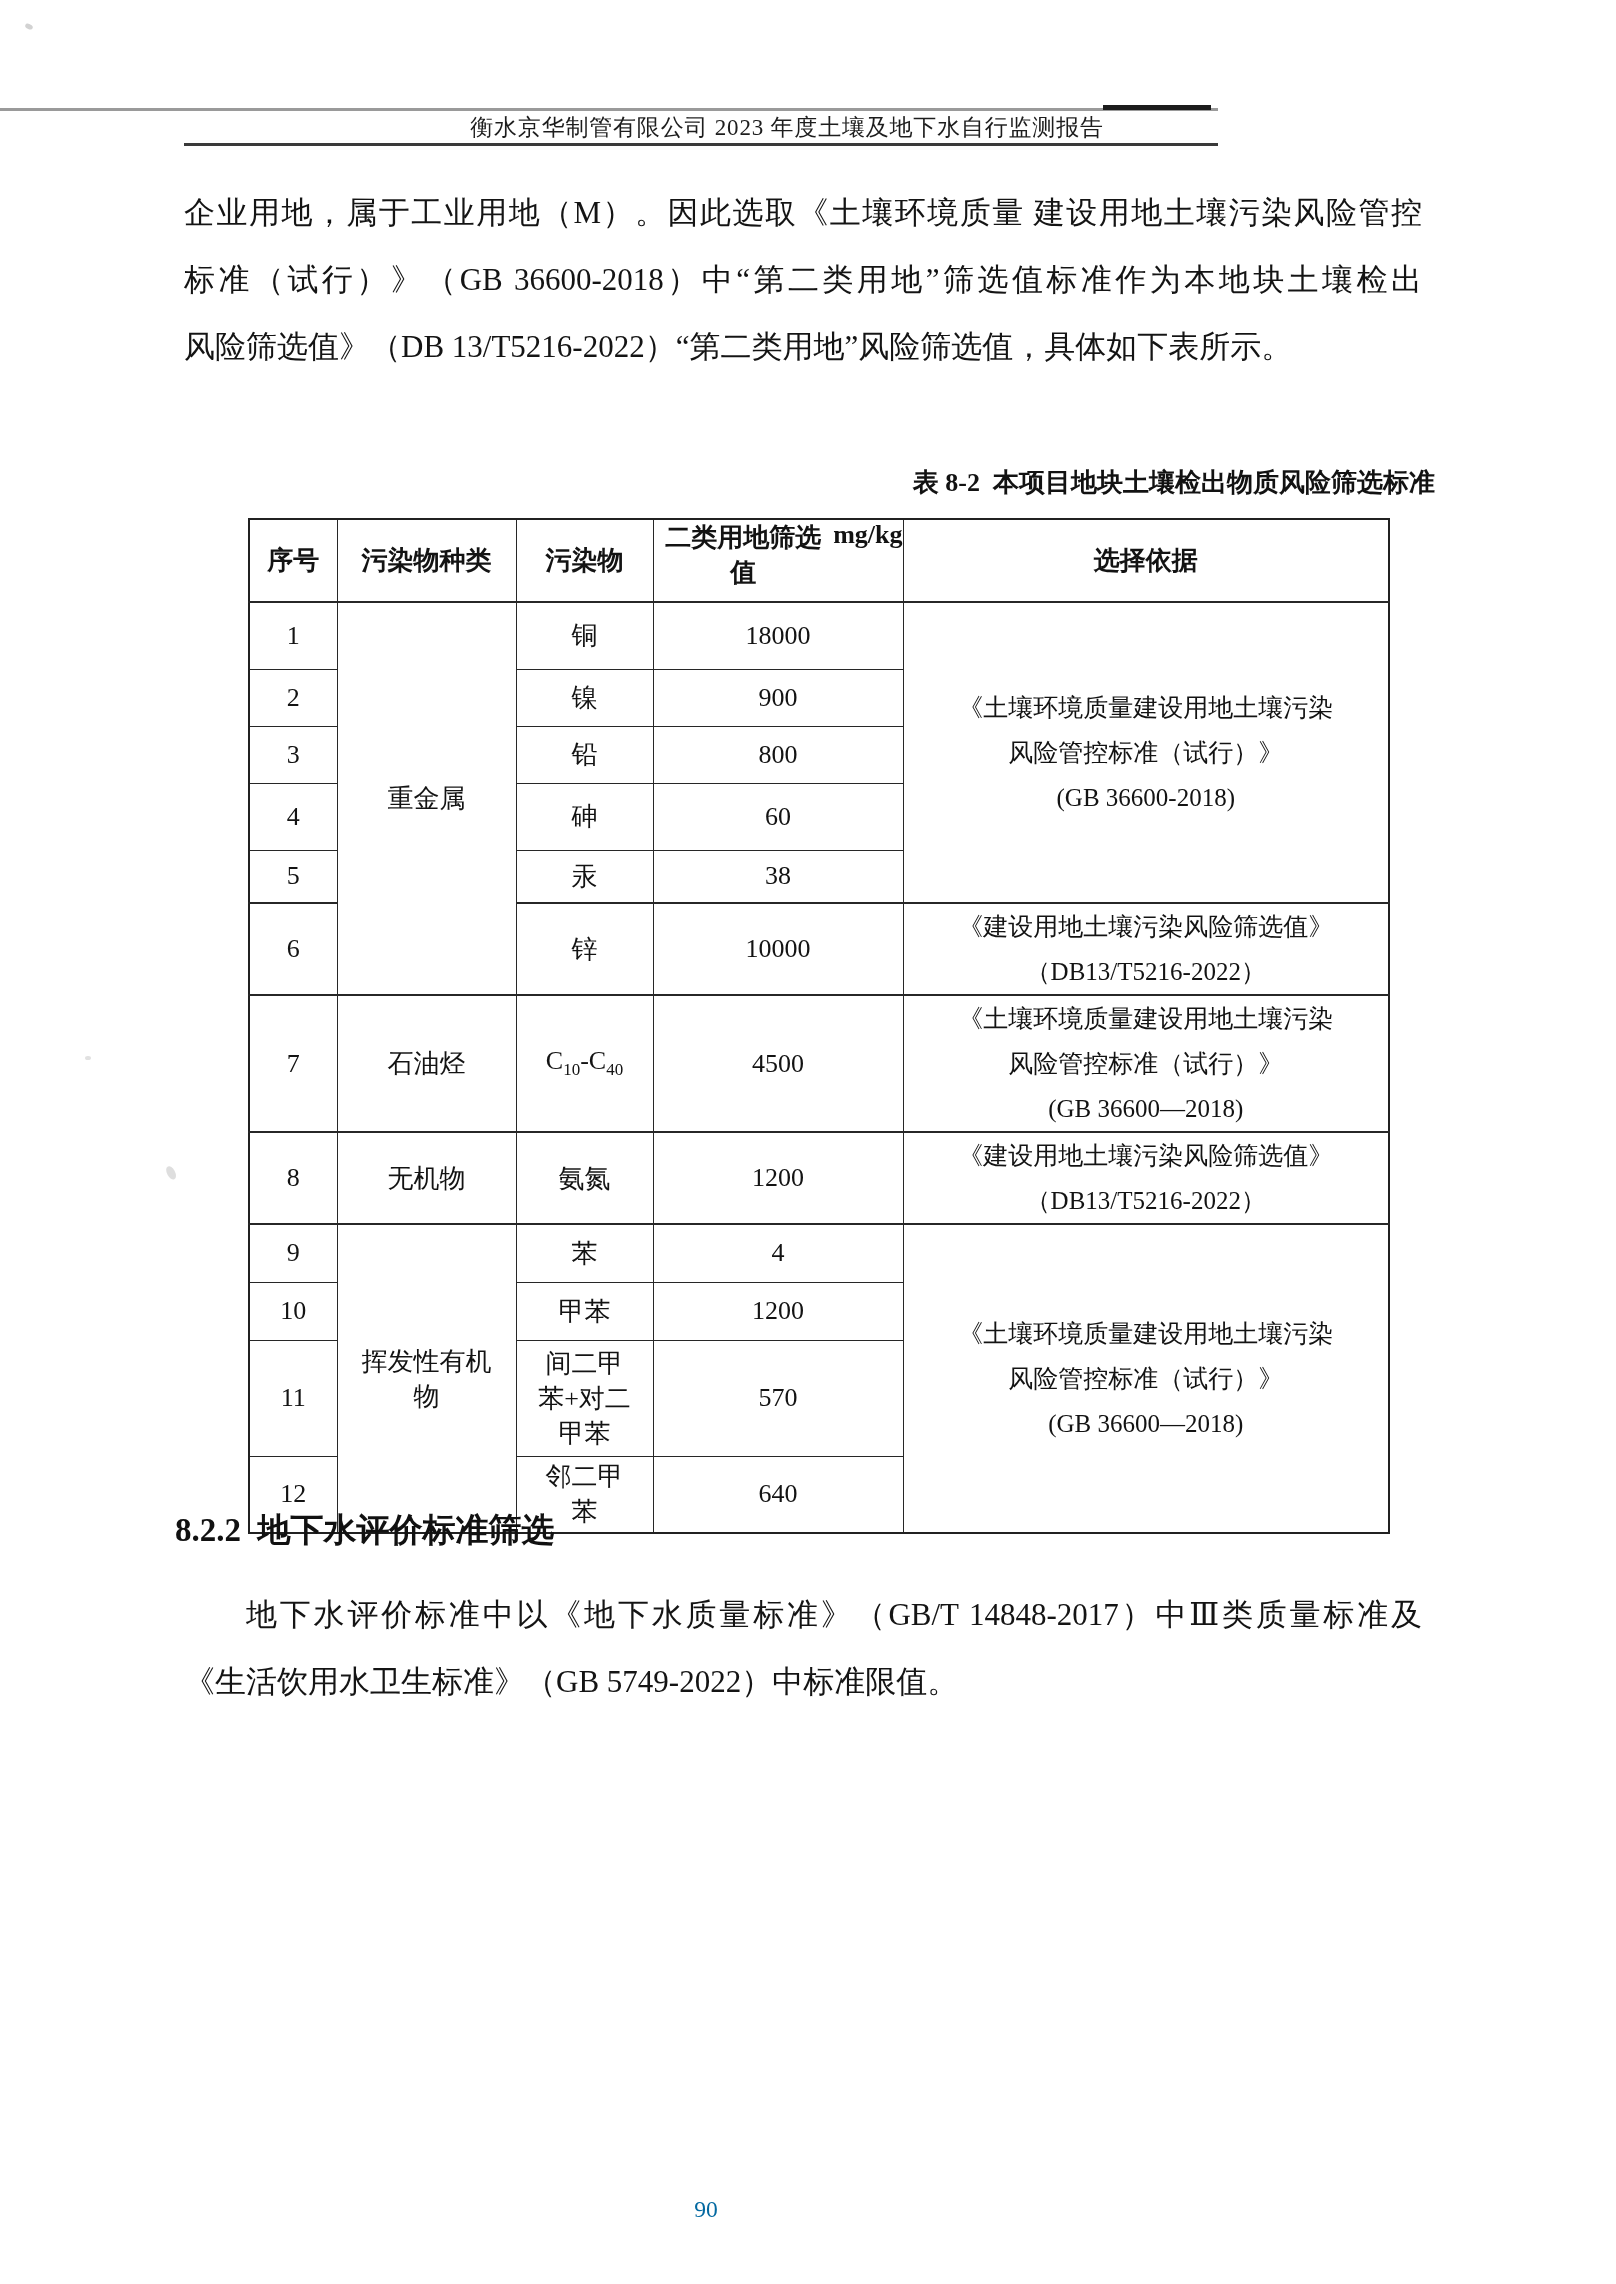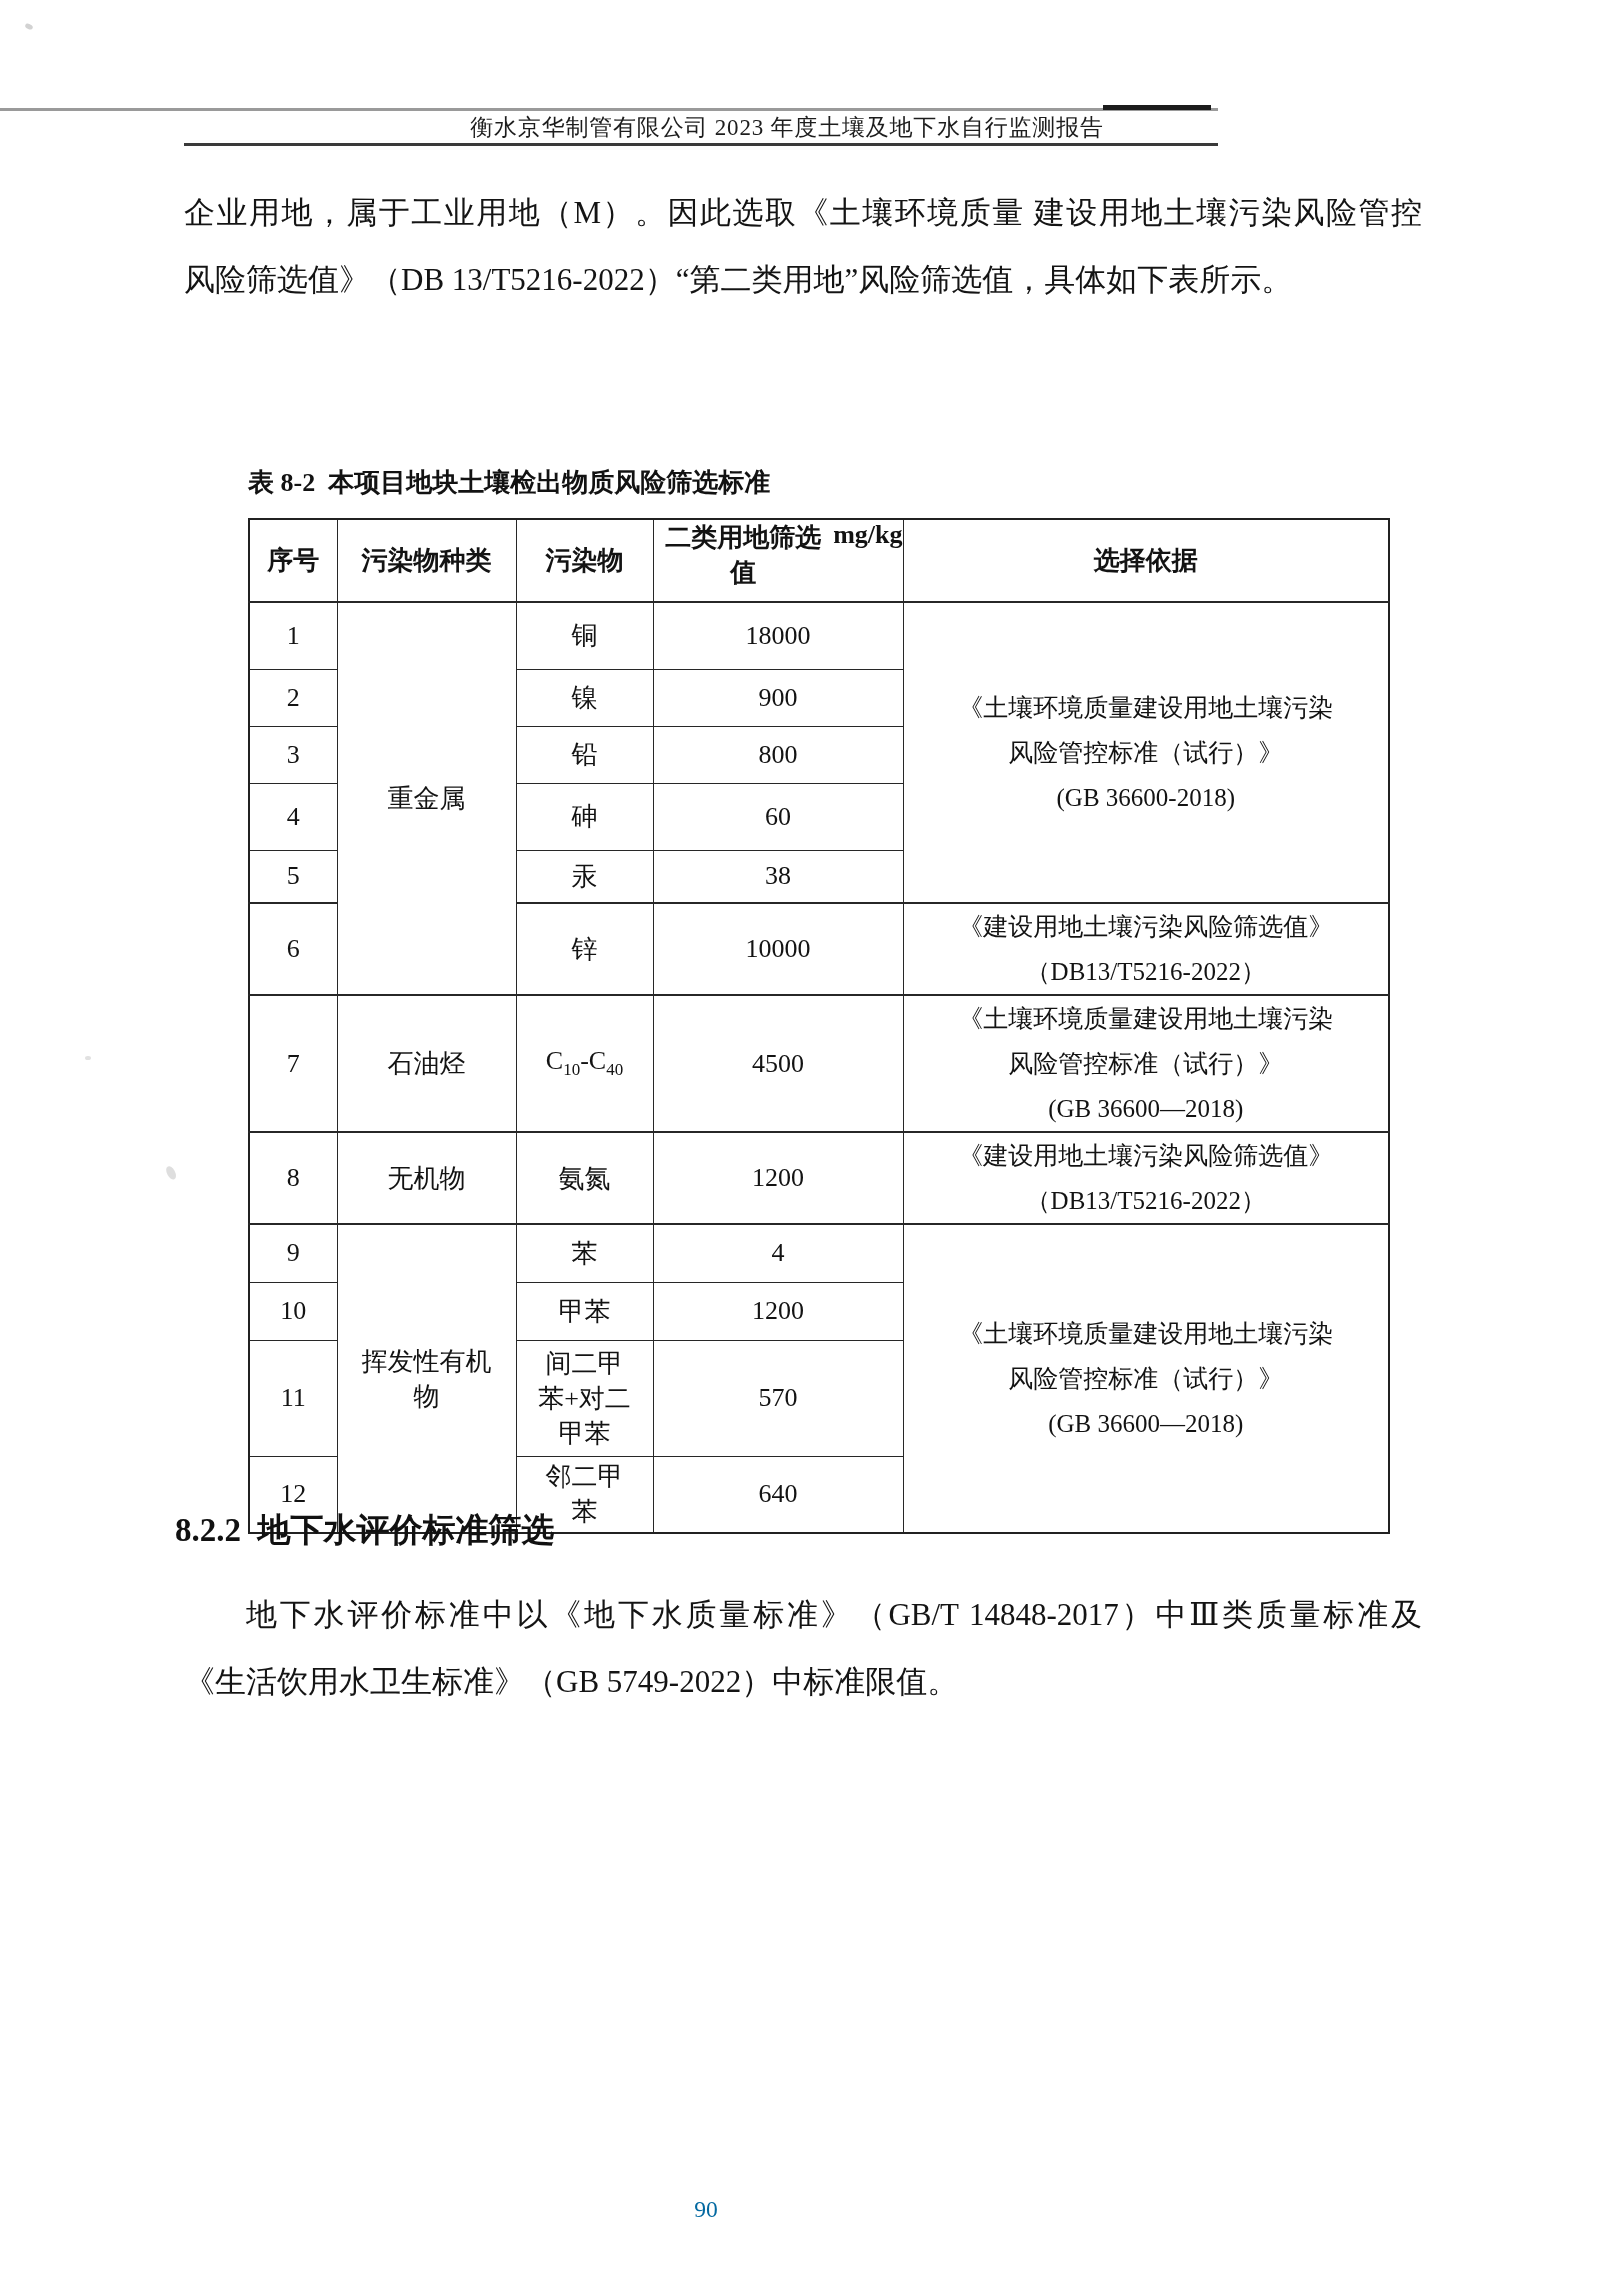--- a/index.html
+++ b/index.html
@@ -23,21 +23,21 @@
   .para { position:absolute; left:184px; width:1238px; font-size:31px; color:#141414; }
   .para1 { top:179px; line-height:67px; }
   .para2 { top:1581px; line-height:67px; }
   .pline { text-align:justify; text-align-last:justify; word-break:break-all; }
   .pline.last { text-align-last:auto; }
   .pline.indent { padding-left:62px; }
 
   
   .table-caption {
     position:absolute; left:248px; top:465px; width:1187px;
-    text-align:left; font-size:26px; font-weight:bold; color:#121212;
+    text-align:right; font-size:26px; font-weight:bold; color:#121212;
     white-space:pre;
   }
 
   
   table.doc-table {
     position:absolute; left:248px; top:518px; width:1140px;
     border-collapse:collapse; table-layout:fixed;
     font-size:26px; color:#131313;
     border:2.5px solid #212121;
   }
@@ -82,20 +82,21 @@
 
   <div>
     <div class="rule-top"></div>
     <div class="rule-accent"></div>
     <div class="header-title">衡水京华制管有限公司 2023 年度土壤及地下水自行监测报告</div>
     <div class="rule-bottom"></div>
   </div>
 
   <div class="para para1">
     <div class="pline">企业用地，属于工业用地（M）。因此选取《土壤环境质量 建设用地土壤污染风险管控</div>
+    <div class="pline">标准（试行）》（GB 36600-2018）中“第二类用地”筛选值标准作为本地块土壤检出</div>
     <div class="pline last">风险筛选值》（DB 13/T5216-2022）“第二类用地”风险筛选值，具体如下表所示。</div>
   </div>
 
   <div class="table-caption">表 8-2  本项目地块土壤检出物质风险筛选标准</div>
 
   <table class="doc-table">
     <colgroup>
       <col style="width:88px">
         <col style="width:179px">
         <col style="width:137px">

